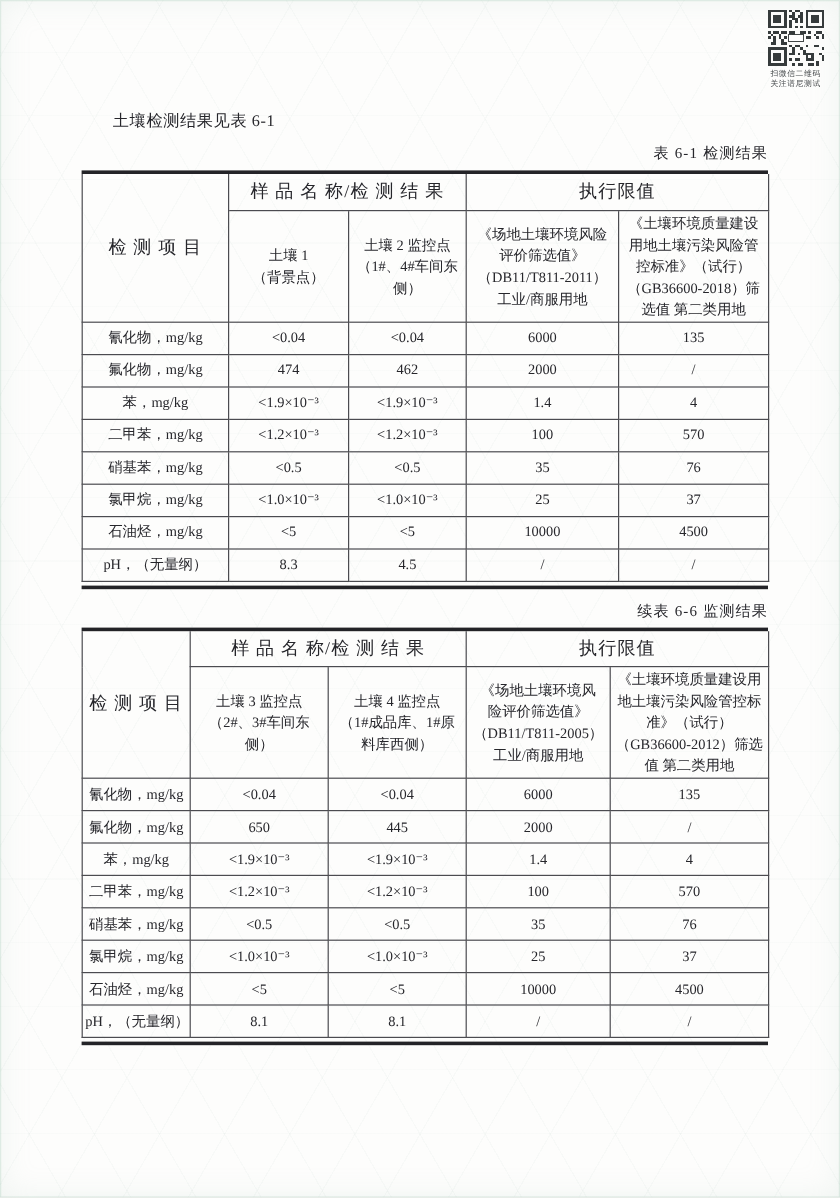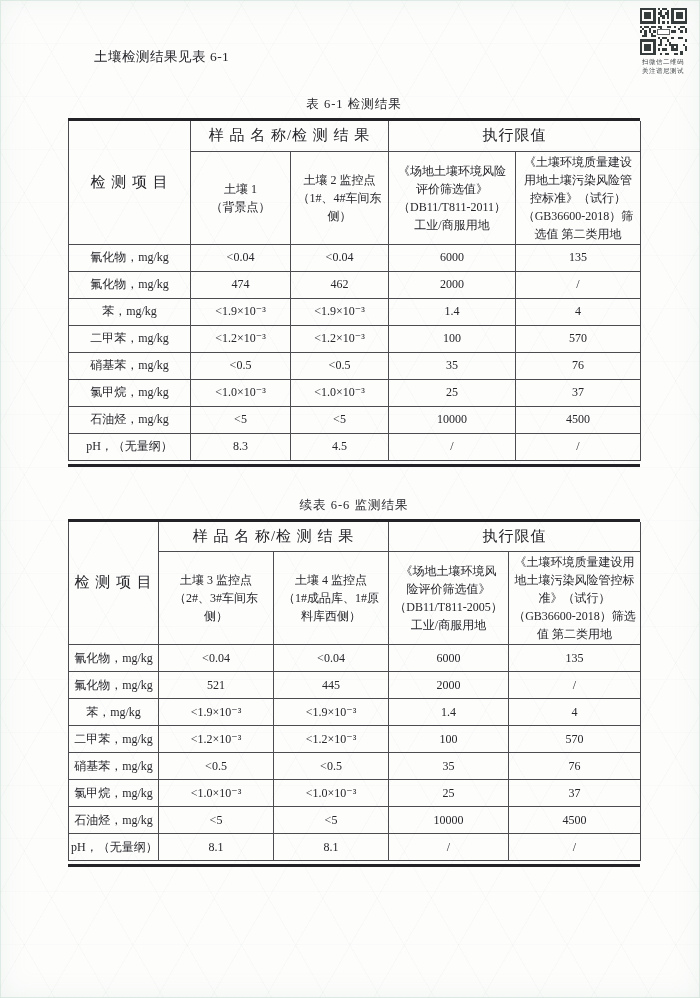--- a/index.html
+++ b/index.html
@@ -10,23 +10,23 @@
     background:#fdfdfc;
     overflow:hidden;
     font-family:"Liberation Serif","DejaVu Serif",serif;
     color:#26262b;
     box-shadow:inset 0 0 0 1px rgba(160,200,180,0.28), inset 0 0 26px rgba(170,200,190,0.18);
     background-image:
       repeating-linear-gradient(60deg, rgba(150,180,170,0.05) 0 1px, transparent 1px 47px),
       repeating-linear-gradient(-60deg, rgba(150,180,170,0.05) 0 1px, transparent 1px 47px),
       repeating-linear-gradient(0deg, rgba(150,180,170,0.035) 0 1px, transparent 1px 53px);
   }
-  .content{box-sizing:border-box;padding-top:48px;margin-left:68px;width:572px;}
+  .content{box-sizing:border-box;padding-top:92px;margin-left:68px;width:572px;}
   .intro{margin:0 0 0 26px;font-size:13.5px;letter-spacing:0.5px;}
-  .caption{margin:30px 0 5px;text-align:center;font-size:12.5px;letter-spacing:1px;}
+  .caption{margin:10px 0 5px;text-align:right;font-size:12.5px;letter-spacing:1px;}
   .table-wrap{border-top:3px solid #232327;border-bottom:3px solid #232327;padding-bottom:3px;}
   table.t{border-collapse:collapse;width:572px;table-layout:fixed;font-size:12px;}
   .t th,.t td{border:1px solid #4b4b50;text-align:center;vertical-align:middle;padding:1px 2px;font-weight:normal;}
   .t thead tr:first-child th{border-top:none;}
   .hrow-a{height:30px;}
   .hrow-a th{font-size:15px;letter-spacing:1px;}
   .t1 .hrow-b{height:84px;}
   .t2 .hrow-b{height:92px;}
   .hrow-b th{line-height:1.5;}
   .t tbody tr{height:27px;}
@@ -241,35 +241,35 @@
             <th class="pre">土壤 4 监控点
 （1#成品库、1#原
 料库西侧）</th>
             <th class="pre">《场地土壤环境风
 险评价筛选值》
 （DB11/T811-2005）
 工业/商服用地</th>
             <th class="pre">《土壤环境质量建设用
 地土壤污染风险管控标
 准》（试行）
-（GB36600-2018）筛选
+（GB36600-2012）筛选
 值 第二类用地</th>
           </tr>
         </thead>
         <tbody>
             <tr>
               <td>氰化物，mg/kg</td>
               <td>&lt;0.04</td>
               <td>&lt;0.04</td>
               <td>6000</td>
               <td>135</td>
             </tr>
             <tr>
               <td>氟化物，mg/kg</td>
-              <td>521</td>
+              <td>650</td>
               <td>445</td>
               <td>2000</td>
               <td>/</td>
             </tr>
             <tr>
               <td>苯，mg/kg</td>
               <td>&lt;1.9×10⁻³</td>
               <td>&lt;1.9×10⁻³</td>
               <td>1.4</td>
               <td>4</td>

